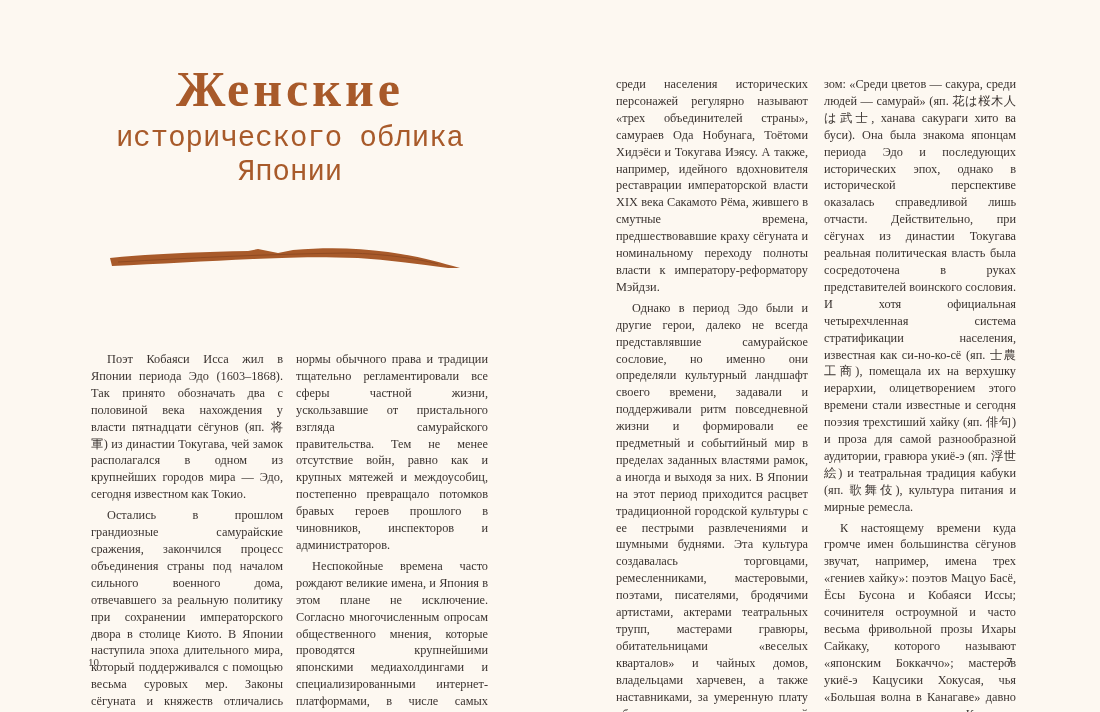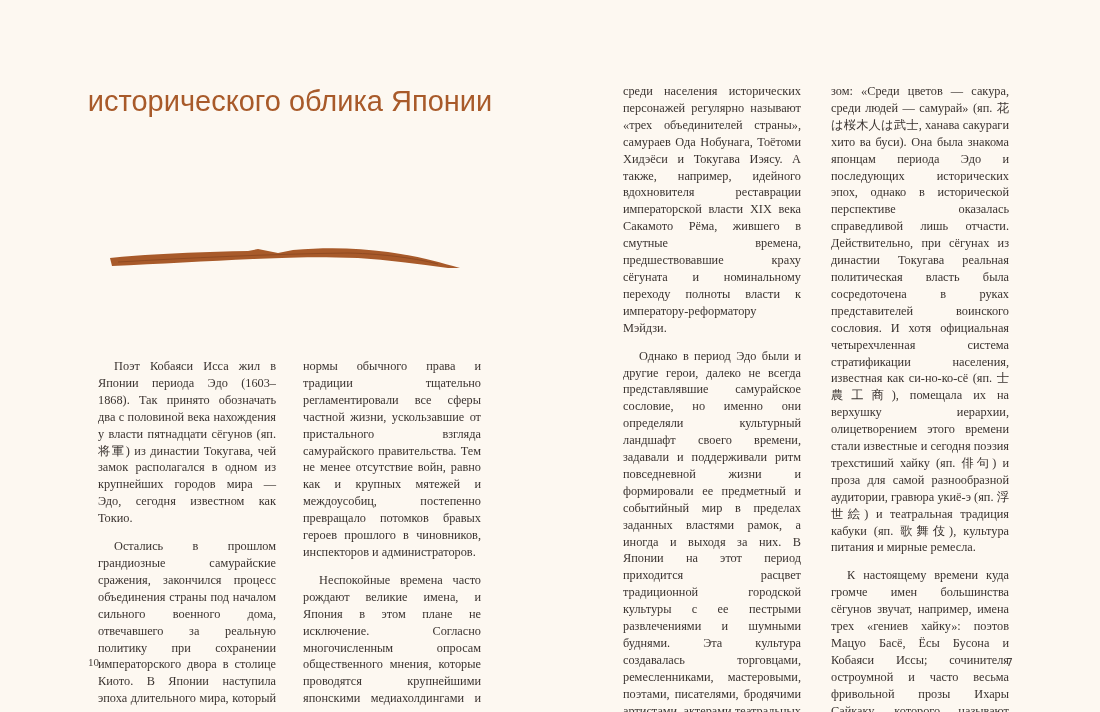--- a/index.html
+++ b/index.html
@@ -18,35 +18,35 @@
   .title-block {
     position: absolute; left: 80px; top: 66px; width: 420px;
     text-align: center; color: #a85a2a;
   }
   .title-main {
     font-family: "Liberation Serif", "DejaVu Serif", serif;
     font-size: 50px; line-height: 46px; letter-spacing: 4px;
     margin: 0;
   }
   .title-sub {
-    font-family: Liberation Sans, sans-serif;
-    font-size: 29px; line-height: 34px; margin: 18px 0 0 0;
+    font-family: Liberation Mono, monospace;
+    font-size: 29px; line-height: 34px; margin: 10px 0 0 0;
     font-weight: normal;
   }
   .brush {
     position: absolute; left: 108px; top: 244px; width: 355px; height: 30px;
   }
 
   .col {
     position: absolute; width: 200px;
     font-family: "Liberation Serif", "DejaVu Serif", serif;
     font-size: 12.3px; line-height: 16.9px; text-align: justify;
     hyphens: auto;
   }
-  .col p { margin: 11px; text-indent: 16px; }
+  .col p { margin: 4px; text-indent: 16px; }
   .col p.cont { text-indent: 0; }
 
   .col-1 { left: 87px; top: 347px; font-family: Liberation Serif, serif; }
   .col-2 { left: 292px; top: 347px; }
   .col-3 { left: 612px; top: 72px; }
   .col-4 { left: 820px; top: 72px; }
 
   .folio {
     position: absolute; top: 656px;
     font-family: "DejaVu Sans", "Liberation Sans", sans-serif;
@@ -58,20 +58,21 @@
 </head>
 <body>
 
 <div class="spread">
 
   <div class="page page-left"></div>
   <div class="page page-right"></div>
 
   <div class="title-block">
     <h1 class="title-main">
+      <div>Женские</div>
     </h1>
     <h2 class="title-sub">
       <div>исторического облика Японии</div>
     </h2>
   </div>
 
   <svg class="brush" viewBox="0 0 355 30" preserveAspectRatio="none">
     <path d="M2 14 C 40 10, 90 8, 140 7 L 150 5 L 170 9 L 185 6 C 220 3, 250 4, 280 8 C 310 12, 330 18, 352 24 L 340 24 C 310 20, 280 16, 250 14 C 200 12, 170 14, 145 15 C 100 17, 50 20, 4 22 Z" fill="#a85a2a"></path>
     <path d="M10 18 C 80 14, 160 10, 240 9 C 280 10, 310 15, 330 20" stroke="#8a4620" stroke-width="0.8" fill="none"></path>
   </svg>

